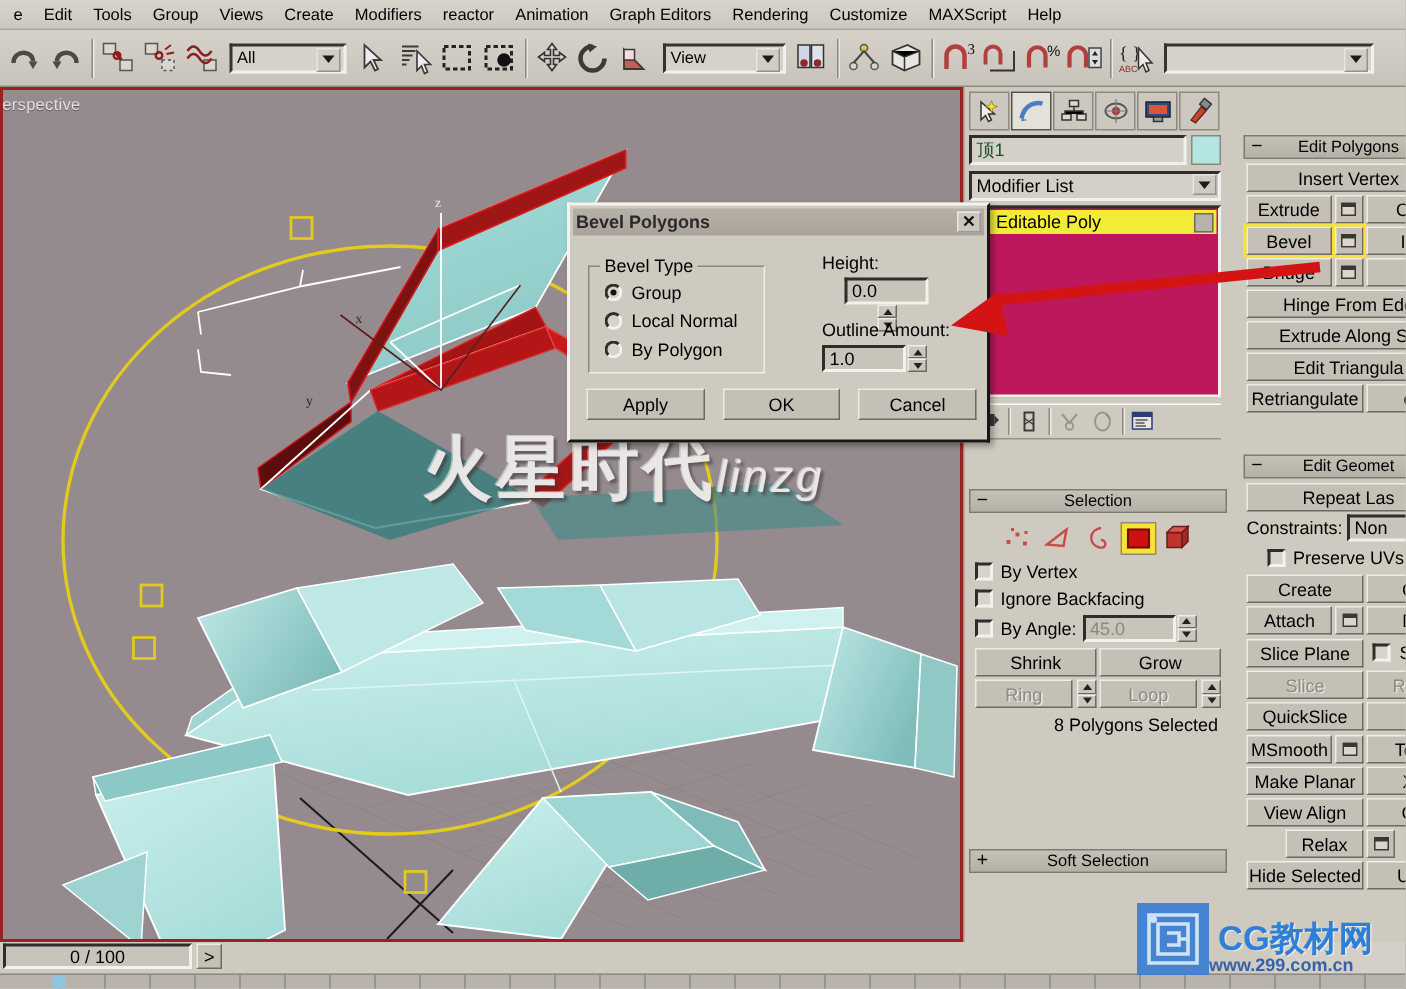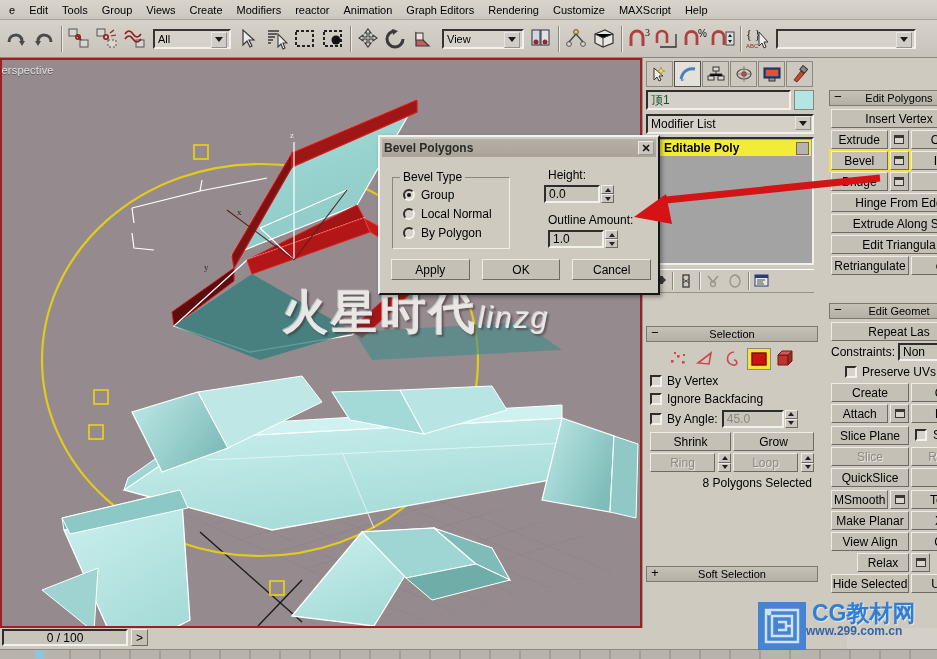--- a/index.html
+++ b/index.html
@@ -110,25 +110,24 @@
     font-size: 12px; padding: 1px 3px; color: #000; line-height: 14px;
     display: flex; align-items: center;
   }
   .modlist .arrow {
     position: absolute; right: 1px; top: 0px; width: 16px; height: 14px;
     background: #cfcac1; border: 1px outset #e8e5e0;
     display:flex; align-items:center; justify-content:center;
   }
   .modstack {
     position: absolute; left: 3px; top: 79px; width: 168px; height: 128px;
-    background: #a3a3a3; border: 2px inset #b4afa6;
+    background: #be185d; border: 2px inset #b4afa6;
     border-top-color:#83807a; border-left-color:#83807a;
     border-right-color:#f2f0ec; border-bottom-color:#f2f0ec;
     padding: 1px;
-    font-weight: bold;
   }
   .mstack-item {
     height: 16px; background: #f2ec38; display: flex; align-items: center;
     padding: 0 2px; font-size: 12px; color: #000;
   }
   .mstack-plus {
     width: 9px; height: 9px; background: #e8a317; border: 1px solid #6a5110;
     margin-right: 4px; position: relative; flex: 0 0 auto;
   }
   .mstack-plus::before {
@@ -296,21 +295,21 @@
   .wm-main {
     position: absolute; left: 282px; top: 282px;
     font-size: 46px; font-weight: bold; color: #e9e7e6;
     text-shadow: 2px 2px 2px rgba(60,45,50,.55), -1px -1px 0 rgba(255,255,255,.5);
     letter-spacing: 3px; white-space: nowrap; pointer-events:none;
   }
   .wm-main .lat {
     font-size: 30px; font-style: italic; letter-spacing: 2px; font-weight: normal;
   }
   .wm-cg {
-    position: absolute; left: 758px; top: 602px; display: flex; align-items: flex-start;
+    position: absolute; left: 758px; top: 602px; display: flex; align-items: flex-end;
     pointer-events: none;
   }
   .wm-cg-logo {
     width: 48px; height: 48px; background: #3b7fd4; position: relative;
     border-radius: 2px; opacity: .92;
   }
   .wm-cg-text {
     margin-left: 6px; color: #2f7fd6; font-weight: bold; font-size: 23px;
     text-shadow: 1px 1px 0 rgba(255,255,255,.55); line-height: 22px;
   }
@@ -963,21 +962,21 @@
           <span>Local Normal</span>
         </div>
         <div class="radio-row">
           <span class="radio"></span>
           <span>By Polygon</span>
         </div>
       </div>
     </div>
 
     <div style="position:absolute; left:168px; top:31px; font-size:12px;">Height:</div>
-    <div class="spin-wrap" style="position:absolute; left:164px; top:48px;">
+    <div class="spin-wrap" style="position:absolute; left:183px; top:48px;flex-direction:column;">
       <span class="spin-field" style="width:56px;">0.0</span>
       <span class="spin-btns">
         <div>
             <i class="tri-up"></i>
           </div>
         <div>
             <i class="tri-dn"></i>
           </div>
       </span>
     </div>

